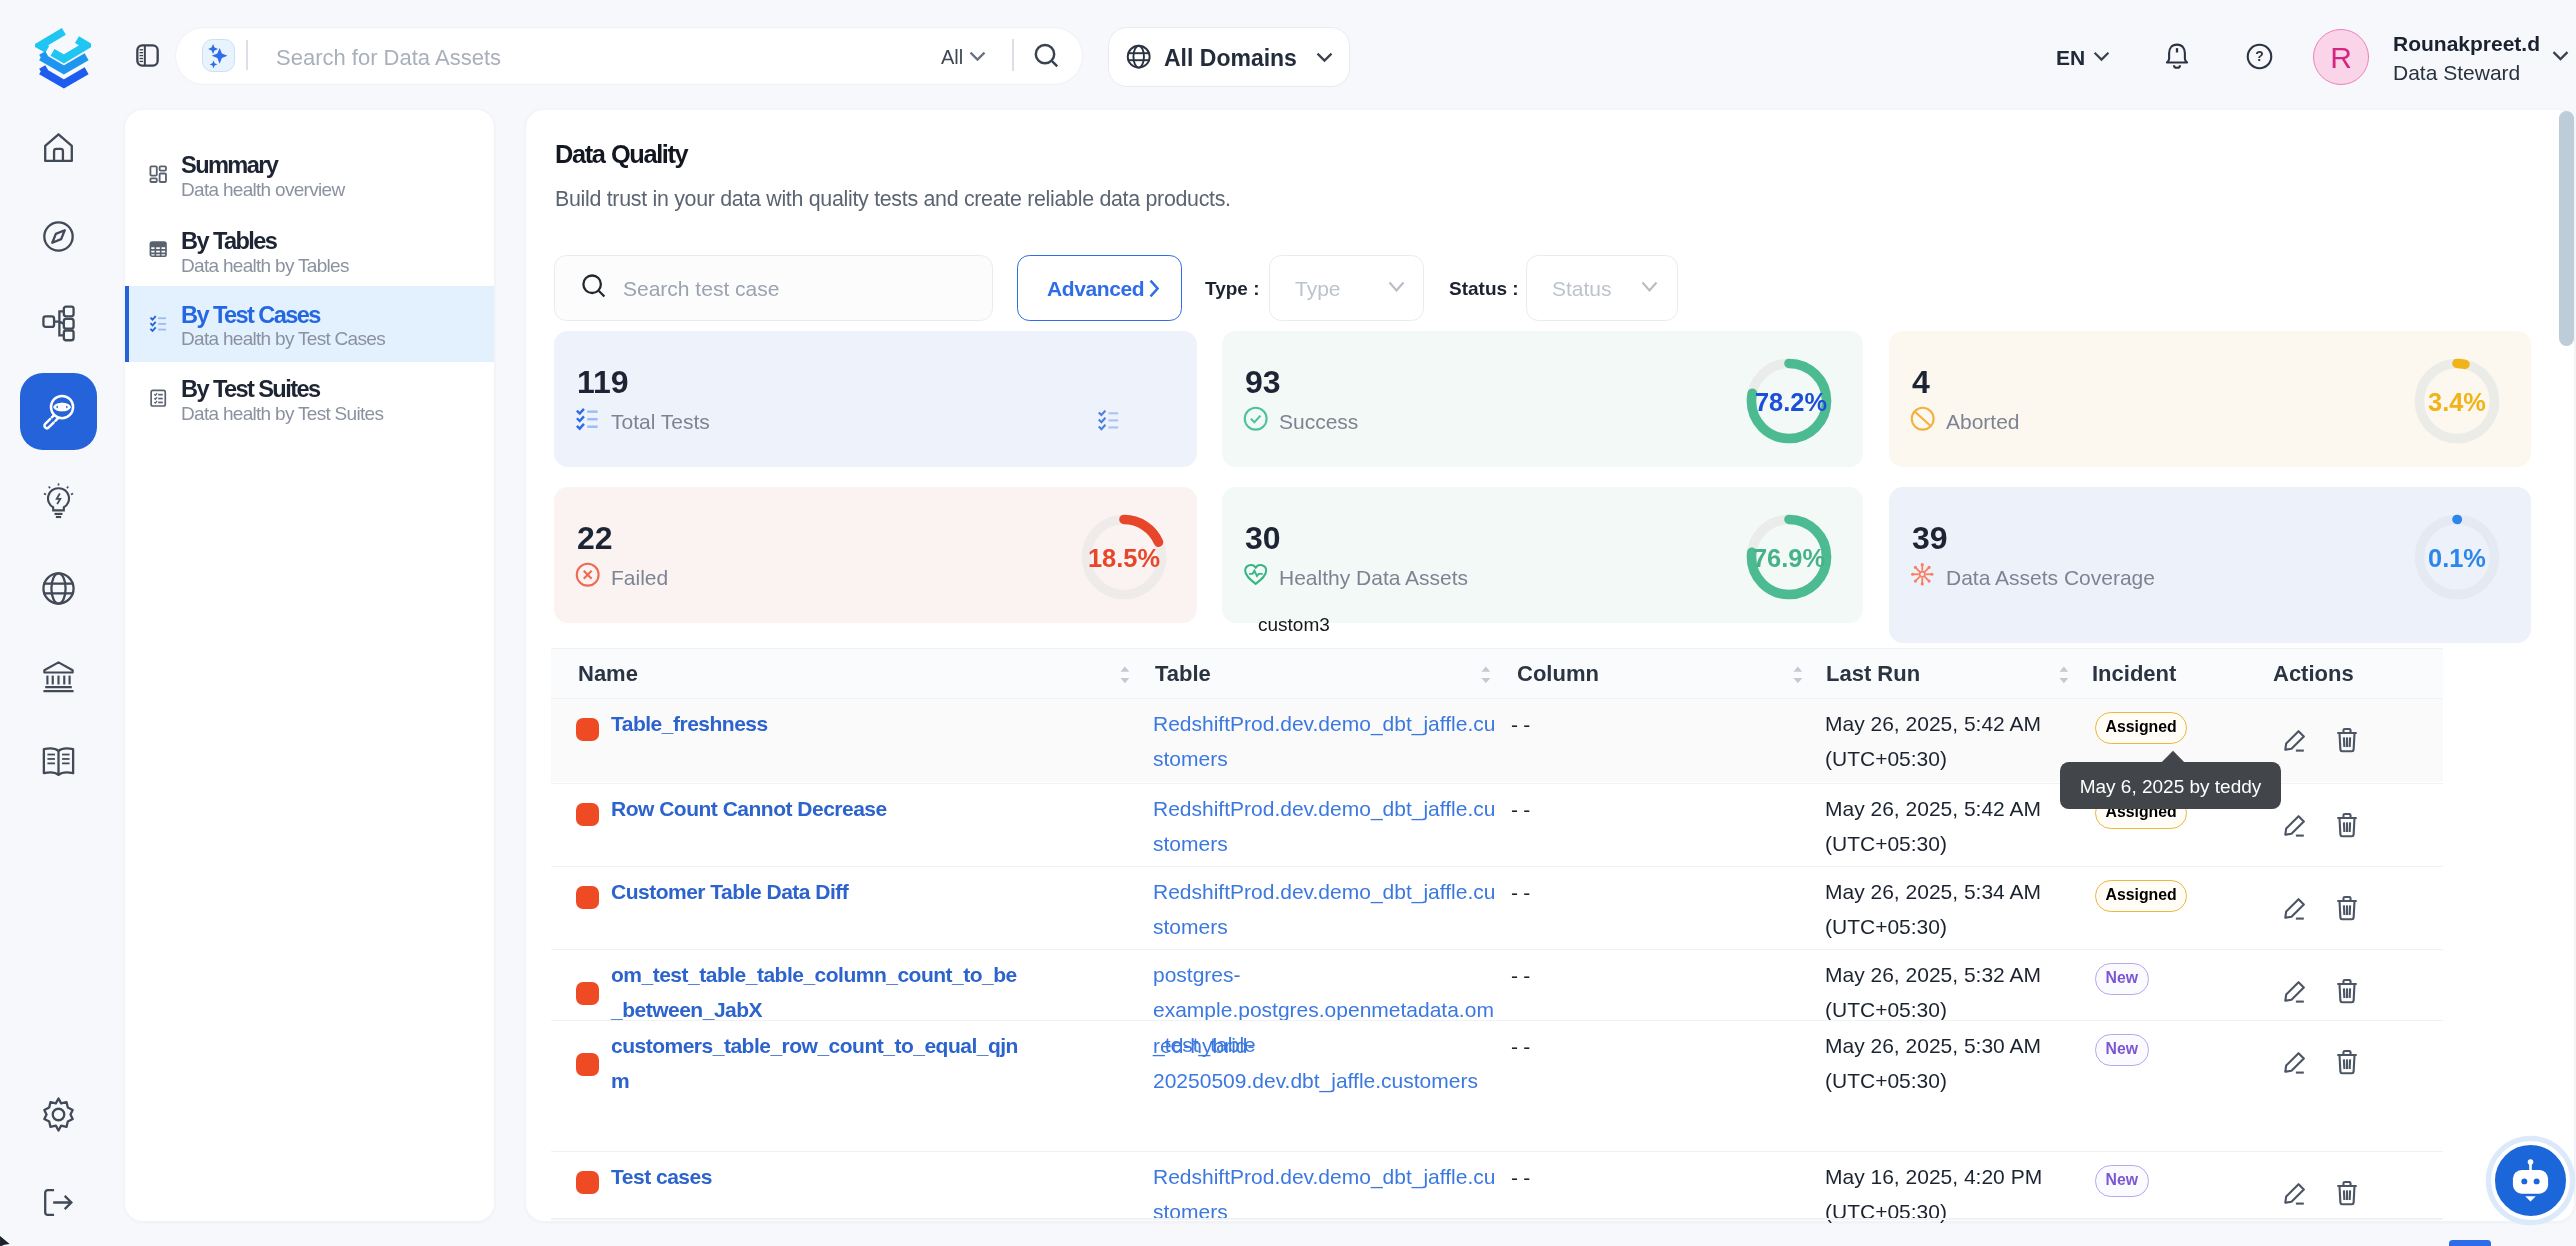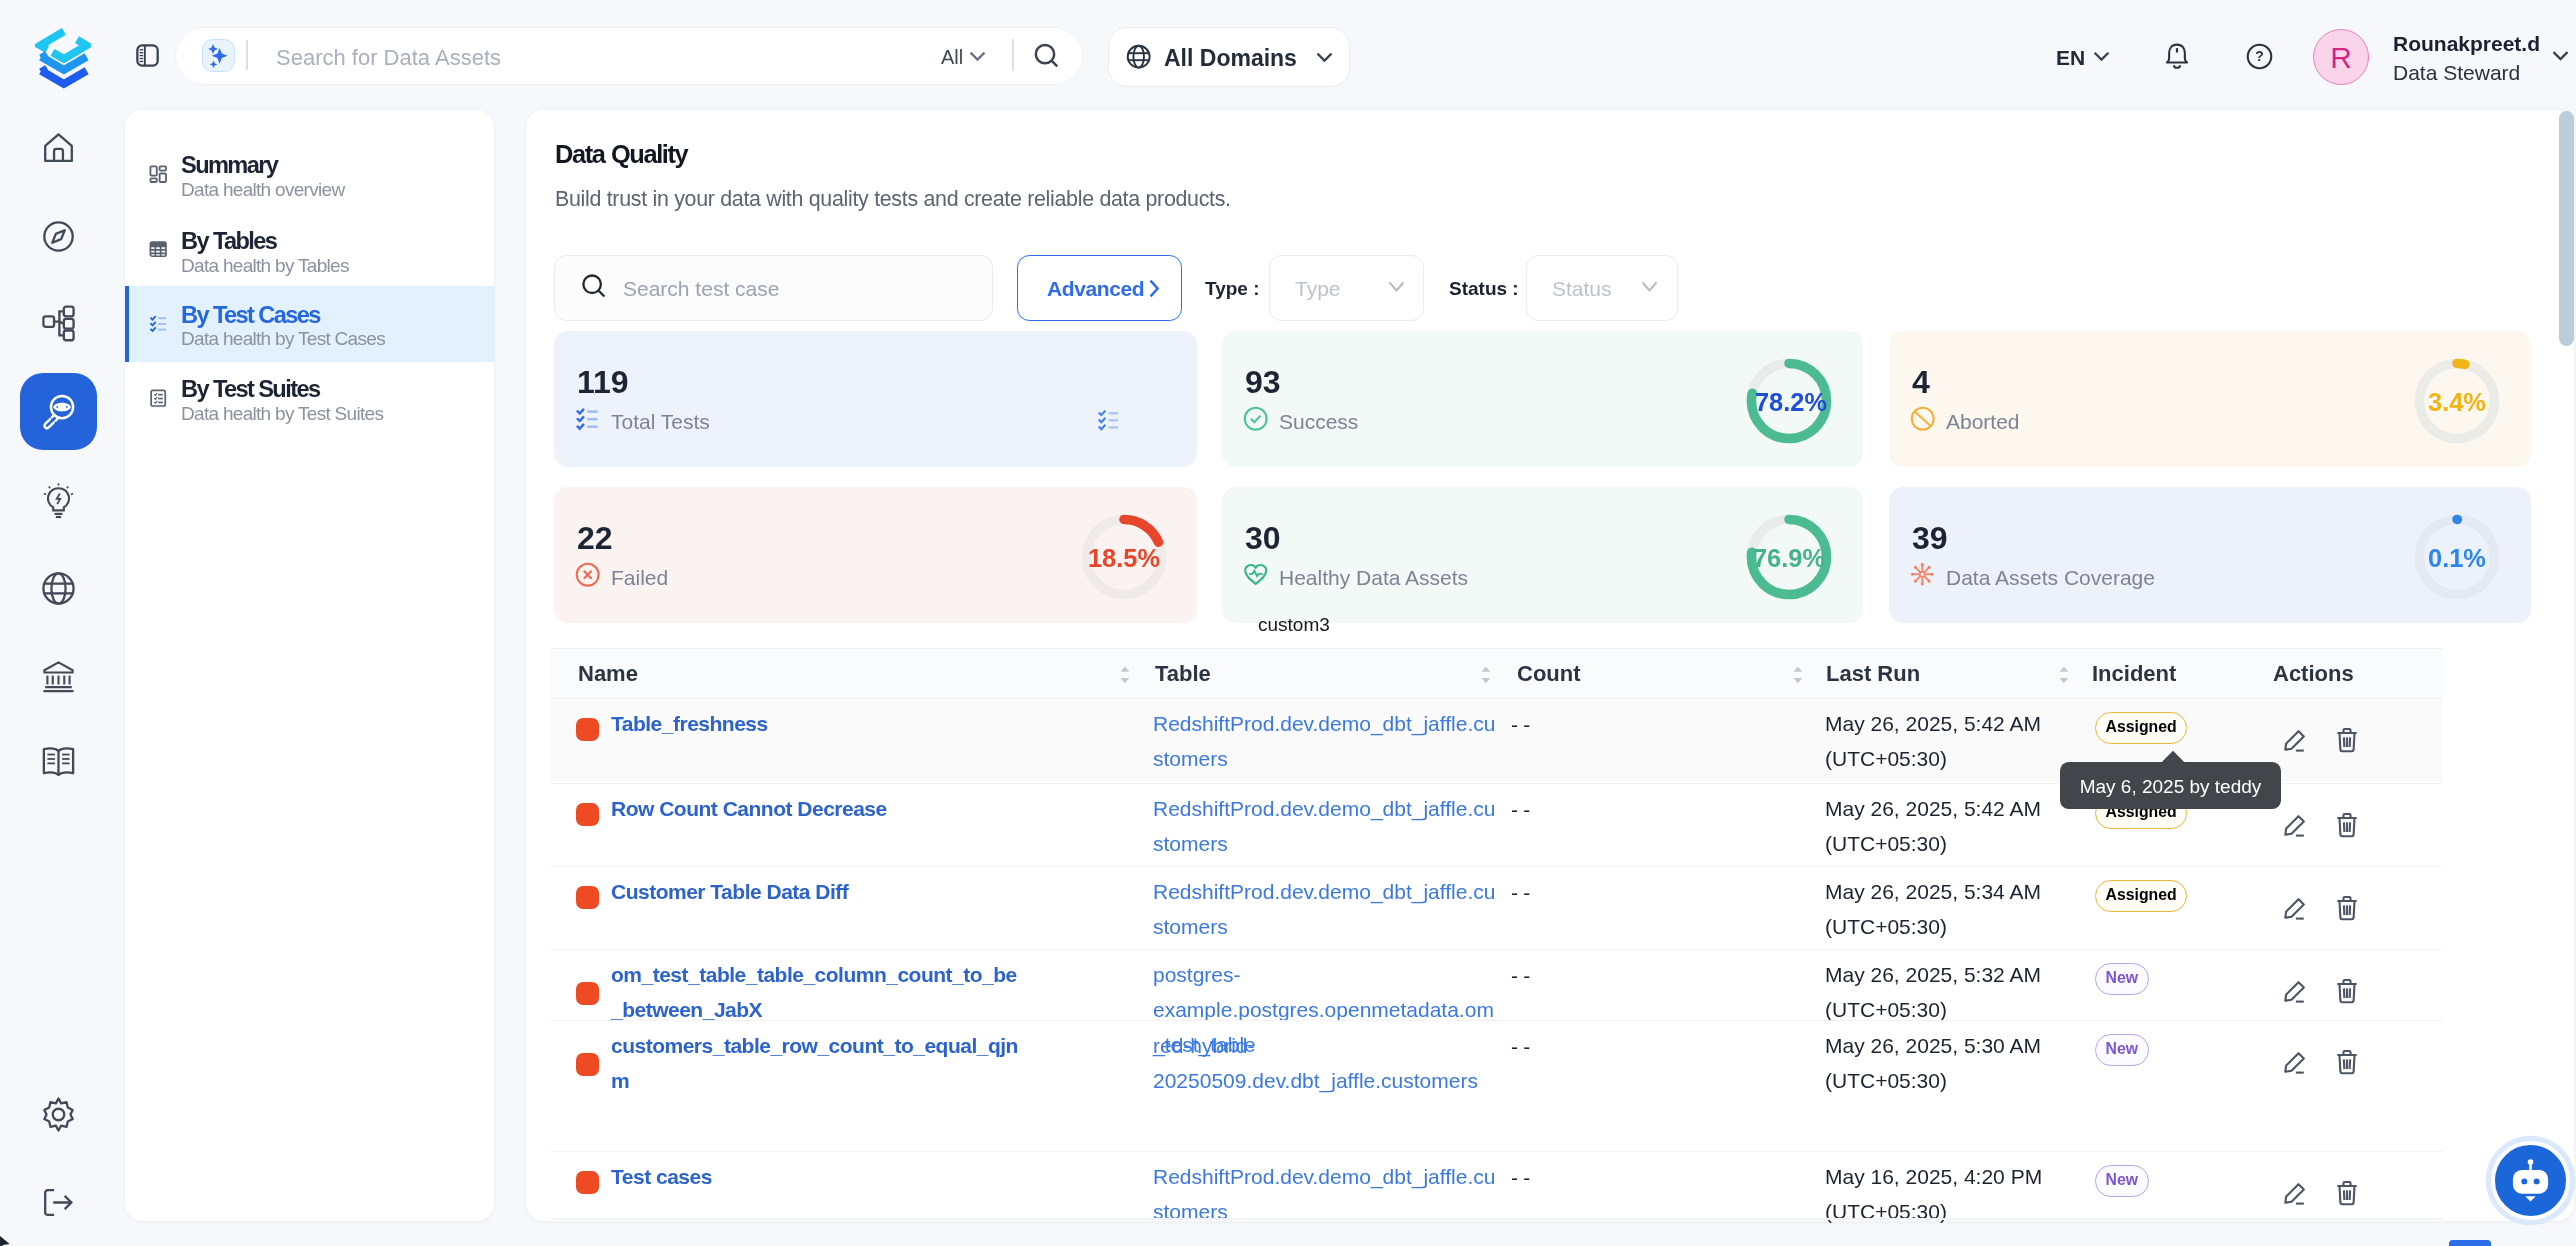--- a/index.html
+++ b/index.html
@@ -368,21 +368,21 @@
     <div class="slab">Healthy Data Assets</div>
     <div class="gauge" style="left:497px;">
       <svg width="140" height="96" viewBox="0 0 160 110">
         <circle cx="80" cy="55" r="43" fill="none" stroke="#e9eceb" stroke-width="11"></circle>
         <circle cx="80" cy="55" r="43" fill="none" stroke="#4cbb92" stroke-width="11" stroke-linecap="round" stroke-dasharray="207.8 62.4" transform="rotate(-90 80 55)"></circle>
       </svg>
     </div>
     <div class="gpct" style="left:497px;color:#45b287;">76.9%</div>
   </div>
 
-  <div class="scard" style="left:1889px;top:487px;width:642px;height:136px;background:#edf1fa;">
+  <div class="scard" style="left:1889px;top:487px;width:642px;height:156px;background:#edf1fa;">
     <div class="snum">39</div>
     <svg class="sico" width="24.5" height="24.5" viewBox="0 0 28 28">
         <g stroke="#f97e5f" stroke-width="2" fill="#f97e5f">
           <circle cx="14" cy="14" r="3" fill="none"></circle>
           <g>
             <line x1="14" y1="10" x2="14" y2="4"></line>
             <circle cx="14" cy="3" r="1.8" stroke="none"></circle>
             <line x1="14" y1="18" x2="14" y2="24"></line>
             <circle cx="14" cy="25" r="1.8" stroke="none"></circle>
             <line x1="10" y1="14" x2="4" y2="14"></line>
@@ -425,21 +425,21 @@
   .pill { position:absolute; left:1544px; top:13px; height:31.5px; border-radius:15.8px; font-size:15.8px; font-weight:700; line-height:28px; padding:0 9.6px; }
   .pill.as { border:1.8px solid #edb63f; color:#000000; background:#fffdf6; }
   .pill.nw { border:1.8px solid #b9a7ec; color:#7b57d4; background:#fbfaff; }
   .act1 { position:absolute; left:1729px; top:26px; }
   .act2 { position:absolute; left:1781px; top:26px; }
 </style>
 <div id="table">
   <div class="abs" style="left:551px;top:648px;width:1892px;height:51px;background:#fafbfc;border-top:1.8px solid #f0f1f3;"></div>
   <div class="th" style="left:578px;">Name</div>
   <div class="th" style="left:1155px;">Table</div>
-  <div class="th" style="left:1517px;">Count</div>
+  <div class="th" style="left:1517px;">Column</div>
   <div class="th" style="left:1826px;">Last Run</div>
   <div class="th" style="left:2092px;">Incident</div>
   <div class="th" style="left:2273px;">Actions</div>
   <svg class="sortc" style="left:1117px;" width="15.8" height="24.5" viewBox="0 0 18 28">
       <path d="M4 10 L9 4 L14 10 Z" fill="#c3c9d2"></path>
       <path d="M4 17 L9 23 L14 17 Z" fill="#c3c9d2"></path>
     </svg>
   <svg class="sortc" style="left:1478px;" width="15.8" height="24.5" viewBox="0 0 18 28">
       <path d="M4 10 L9 4 L14 10 Z" fill="#c3c9d2"></path>
       <path d="M4 17 L9 23 L14 17 Z" fill="#c3c9d2"></path>

